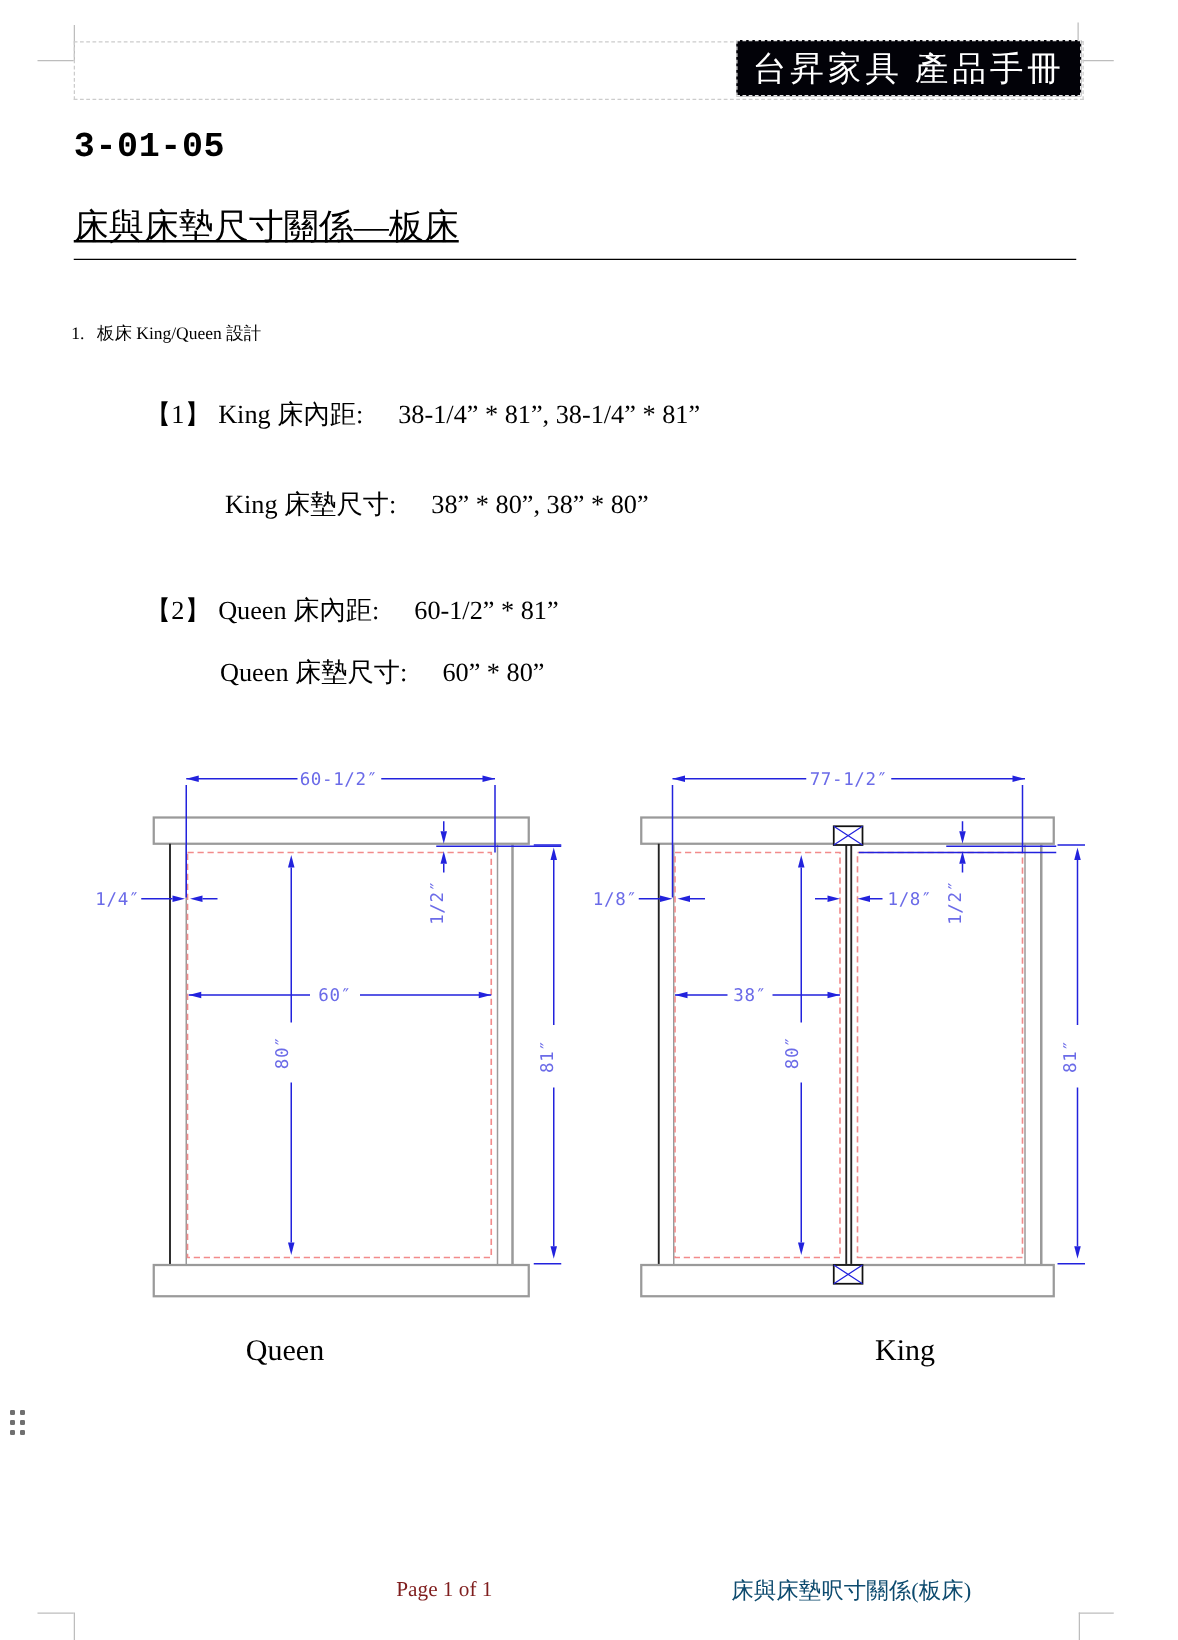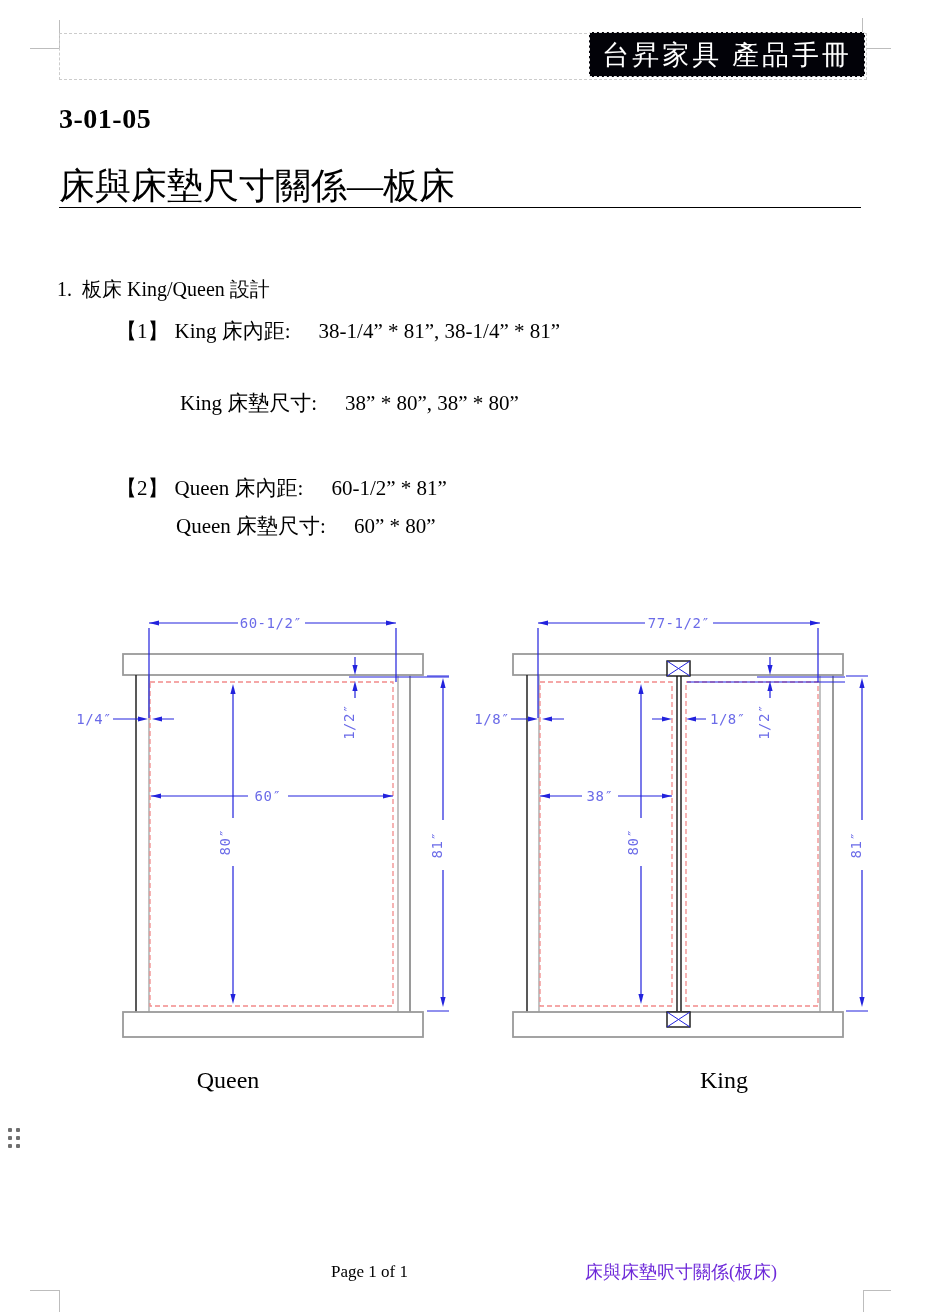--- a/index.html
+++ b/index.html
@@ -11,55 +11,55 @@
 
   
   .header-zone{position:absolute;left:59px;top:33px;width:806px;height:45px;
                border:1px dashed #cccccc;}
   .header-badge{position:absolute;left:589px;top:32px;width:276px;height:45px;
                 background:#020208;border:1px dashed #e8e8e8;box-sizing:border-box;
                 display:flex;align-items:center;justify-content:center;}
   .header-badge span{color:#ffffff;font-size:27px;letter-spacing:3px;
                 font-family:"Liberation Serif","DejaVu Serif",serif;}
 
-  .doc-code{position:absolute;left:59px;top:103px;font-family:Liberation Serif, serif;
+  .doc-code{position:absolute;left:59px;top:103px;font-family:Liberation Mono, monospace;
             font-weight:700;font-size:28px;letter-spacing:.5px;}
-  .doc-title{position:absolute;left:59px;top:162px;font-size:36px;}
+  .doc-title{position:absolute;left:59px;top:162px;font-size:28px;text-decoration:underline;}
   .title-rule{position:absolute;left:59px;top:207px;width:802px;height:0;border-top:1.6px solid #000;}
 
-  .list-heading{position:absolute;left:57px;top:276px;font-size:20px;}
+  .list-heading{position:absolute;left:57px;top:258px;font-size:14px;}
   .list-heading .num{margin-right:10px;}
 
   .spec{position:absolute;font-size:21px;white-space:nowrap;}
   .spec .bullet{margin-right:6px;}
   .spec .val{margin-left:28px;}
   .spec.r1{left:116px;top:317px;}
   .spec.r2{left:180px;top:377px;margin-top:12px;}
   .spec.r3{left:116px;top:438px;margin-top:36px;}
-  .spec.r4{left:176px;top:512px;font-family:Liberation Serif, serif;}
+  .spec.r4{left:176px;top:524px;font-family:Liberation Serif, serif;}
 
   .diagram{position:absolute;}
   .diagram.queen{left:60px;top:600px;}
   .diagram.king{left:470px;top:600px;}
 
   svg text.dim{font-family:"DejaVu Sans Mono","Liberation Mono",monospace;
                font-size:14px;fill:#6b6be8;letter-spacing:.5px;}
   svg text.cap{font-family:"Liberation Serif","DejaVu Serif",serif;font-size:24px;fill:#000;}
   svg .dl{stroke:#2222dd;stroke-width:1.2;fill:none;}
   svg .ah{fill:#2222dd;stroke:none;}
   svg .frame{stroke:#9a9a9a;stroke-width:1.8;fill:#ffffff;}
   svg .railg{stroke:#9a9a9a;stroke-width:1.2;fill:none;}
   svg .railg2{stroke:#9a9a9a;stroke-width:2;fill:none;}
   svg .raild{stroke:#222222;stroke-width:1.5;fill:none;}
   svg .mat{stroke:#f28b8b;stroke-width:1.3;fill:none;stroke-dasharray:5,3;}
   svg .xbox{stroke:#111111;stroke-width:1.4;fill:#ffffff;}
   svg .xl{stroke:#2222dd;stroke-width:1;fill:none;}
 
-  .footer-page{position:absolute;left:331px;top:1262px;font-size:17px;color:#000000;}
-  .footer-doc{position:absolute;left:585px;top:1260px;font-size:18px;color:#6d28d9;}
+  .footer-page{position:absolute;left:317px;top:1262px;font-size:17px;color:#7f1d1d;}
+  .footer-doc{position:absolute;left:585px;top:1260px;font-size:18px;color:#0c4a6e;}
 
   .grip{position:absolute;left:8px;top:1128px;display:grid;
         grid-template-columns:4px 4px;grid-template-rows:4px 4px 4px;gap:4px;cursor:move;}
   .grip i{background:#6f6f6f;border-radius:1px;}
 </style>
 </head>
 <body>
 
 <div class="page">
 

